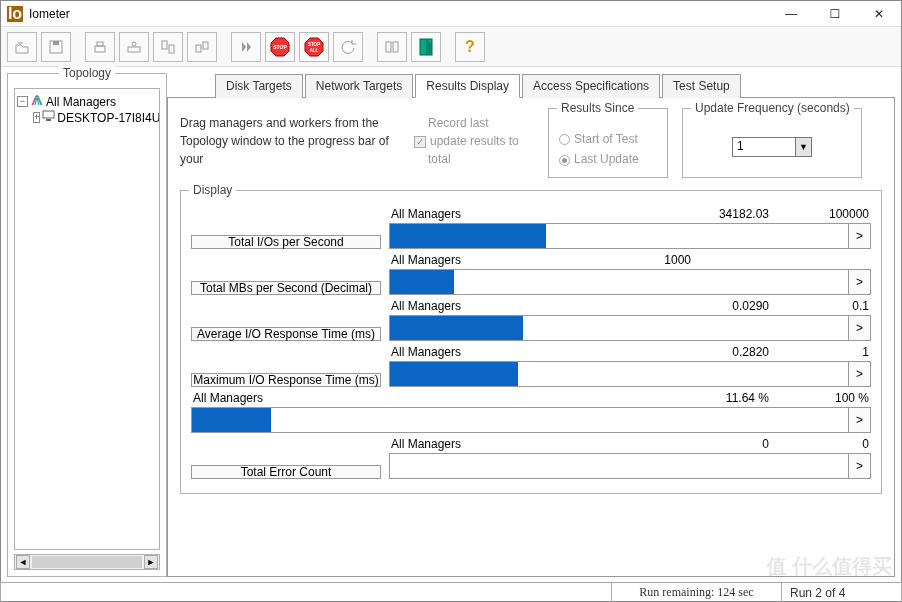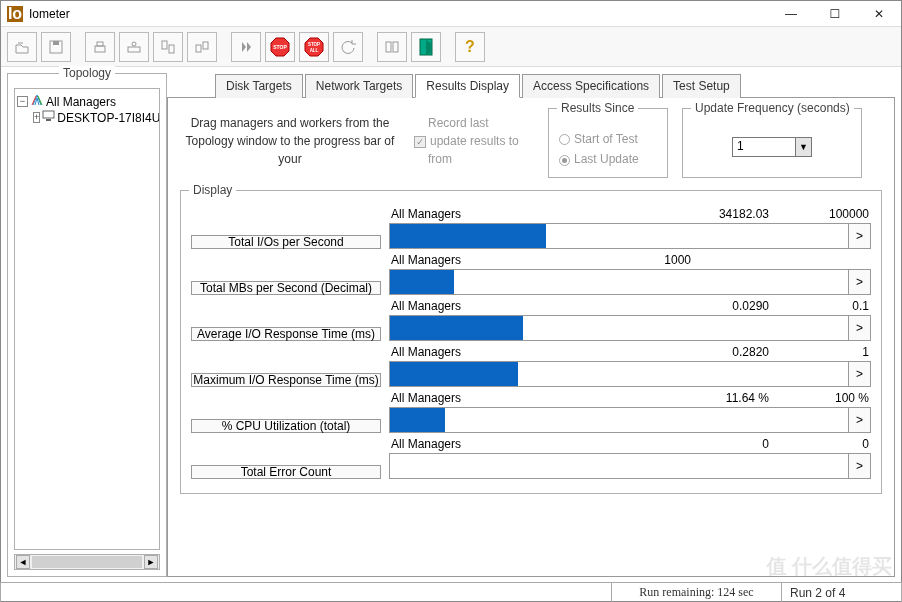--- a/index.html
+++ b/index.html
@@ -130,21 +130,21 @@
   }
   .tab-body {
     flex: 1;
     border: 1px solid #999;
     background: #fff;
     padding: 10px 12px;
     overflow: hidden;
   }
   
   .toprow { display: flex; gap: 14px; align-items:flex-start; }
-  .drag-text { width: 220px; text-align:center; color:#333; padding-top:6px; line-height:1.5; }
+  .drag-text { width: 220px; color:#333; padding-top:6px; line-height:1.5; }
   .record-col { width: 120px; color:#999; padding-top:6px; line-height:1.5; }
   .record-col .chk { display:inline-block; width:12px; height:12px; border:1px solid #aaa; background:#eee; margin-right:4px; font-size:9px; line-height:10px; text-align:center; color:#888; }
   .small-group { flex:0 0 auto; }
   .results-since { width:120px; height:70px; }
   .results-since .opts { color:#999; padding:6px 4px 0 4px; line-height:1.7; }
   .results-since .radiodot { display:inline-block; width:11px;height:11px;border:1px solid #aaa;border-radius:50%;margin-right:4px;vertical-align:middle; }
   .results-since .radiodot.sel::after { content:""; display:block; width:5px;height:5px;background:#999;border-radius:50%;margin:2px; }
   .update-freq { width:180px; height:70px; text-align:center; }
   .combo {
     width:80px; height:20px; border:1px solid #777; display:inline-flex; margin-top:14px;
@@ -326,21 +326,21 @@
         <div class="tab">Access Specifications</div>
         <div class="tab">Test Setup</div>
       </div>
     <div class="tab-body">
 
       <div class="toprow">
         <div class="drag-text">Drag managers and workers from the Topology window to the progress bar of your</div>
         <div class="record-col">
           <div style="margin-left:14px;">Record last</div>
           <div><span class="chk">✓</span>update results to</div>
-          <div style="margin-left:14px;">from</div>
+          <div style="margin-left:14px;">total</div>
         </div>
         <div class="groupbox small-group results-since">
           <span class="legend">Results Since</span>
           <div class="opts">
             <div><span class="radiodot"></span><span>Start of Test</span></div>
             <div><span class="radiodot sel"></span><span>Last Update</span></div>
           </div>
         </div>
         <div class="groupbox small-group update-freq">
           <span class="legend">Update Frequency (seconds)</span>
@@ -411,21 +411,20 @@
                 </div>
                 <div class="bar-row">
                   <div class="bar-track">
                     <div class="bar-fill" style="width: 28%;"></div>
                   </div>
                   <div class="bar-btn">&gt;</div>
                 </div>
               </div>
             </div>
             <div class="metric-row">
-              <div class="metric-label-box">% CPU Utilization (total)</div>
               <div class="metric-right">
                 <div class="metric-head">
                   <span class="h-name">All Managers</span>
                   <span class="h-val">11.64 %</span>
                   <span class="h-max">100 %</span>
                 </div>
                 <div class="bar-row">
                   <div class="bar-track">
                     <div class="bar-fill" style="width: 12%;"></div>
                   </div>

